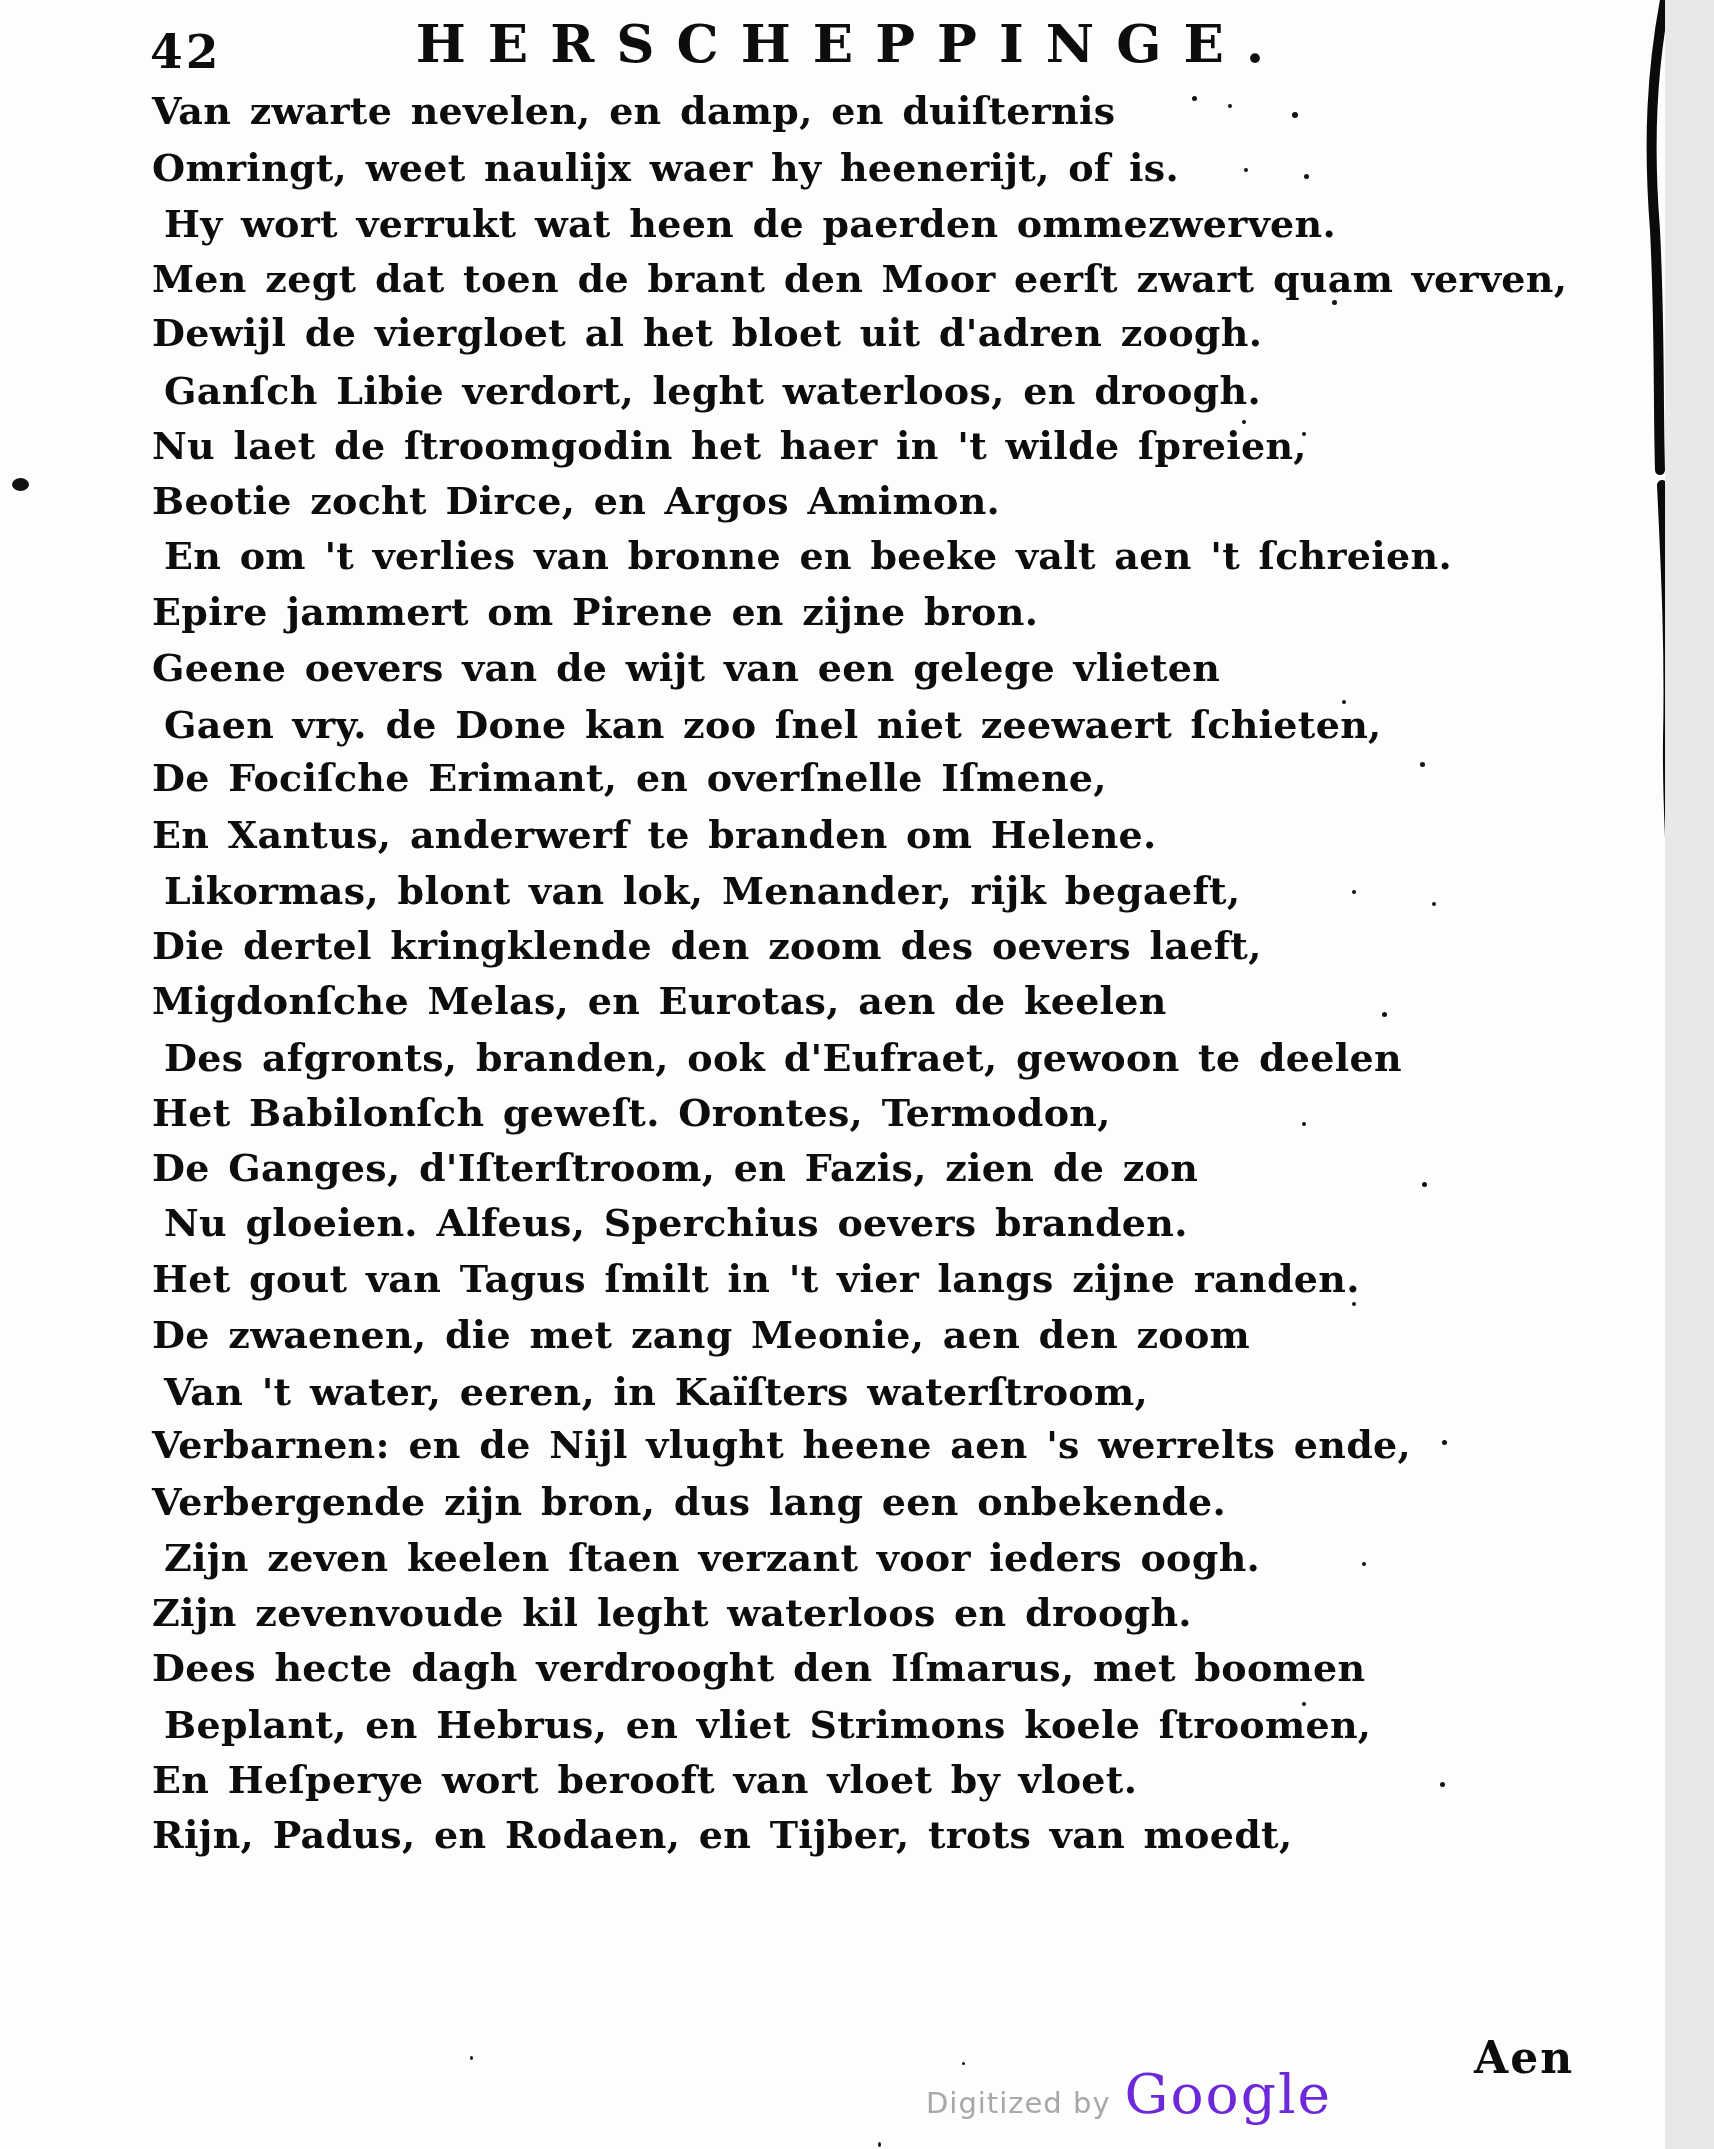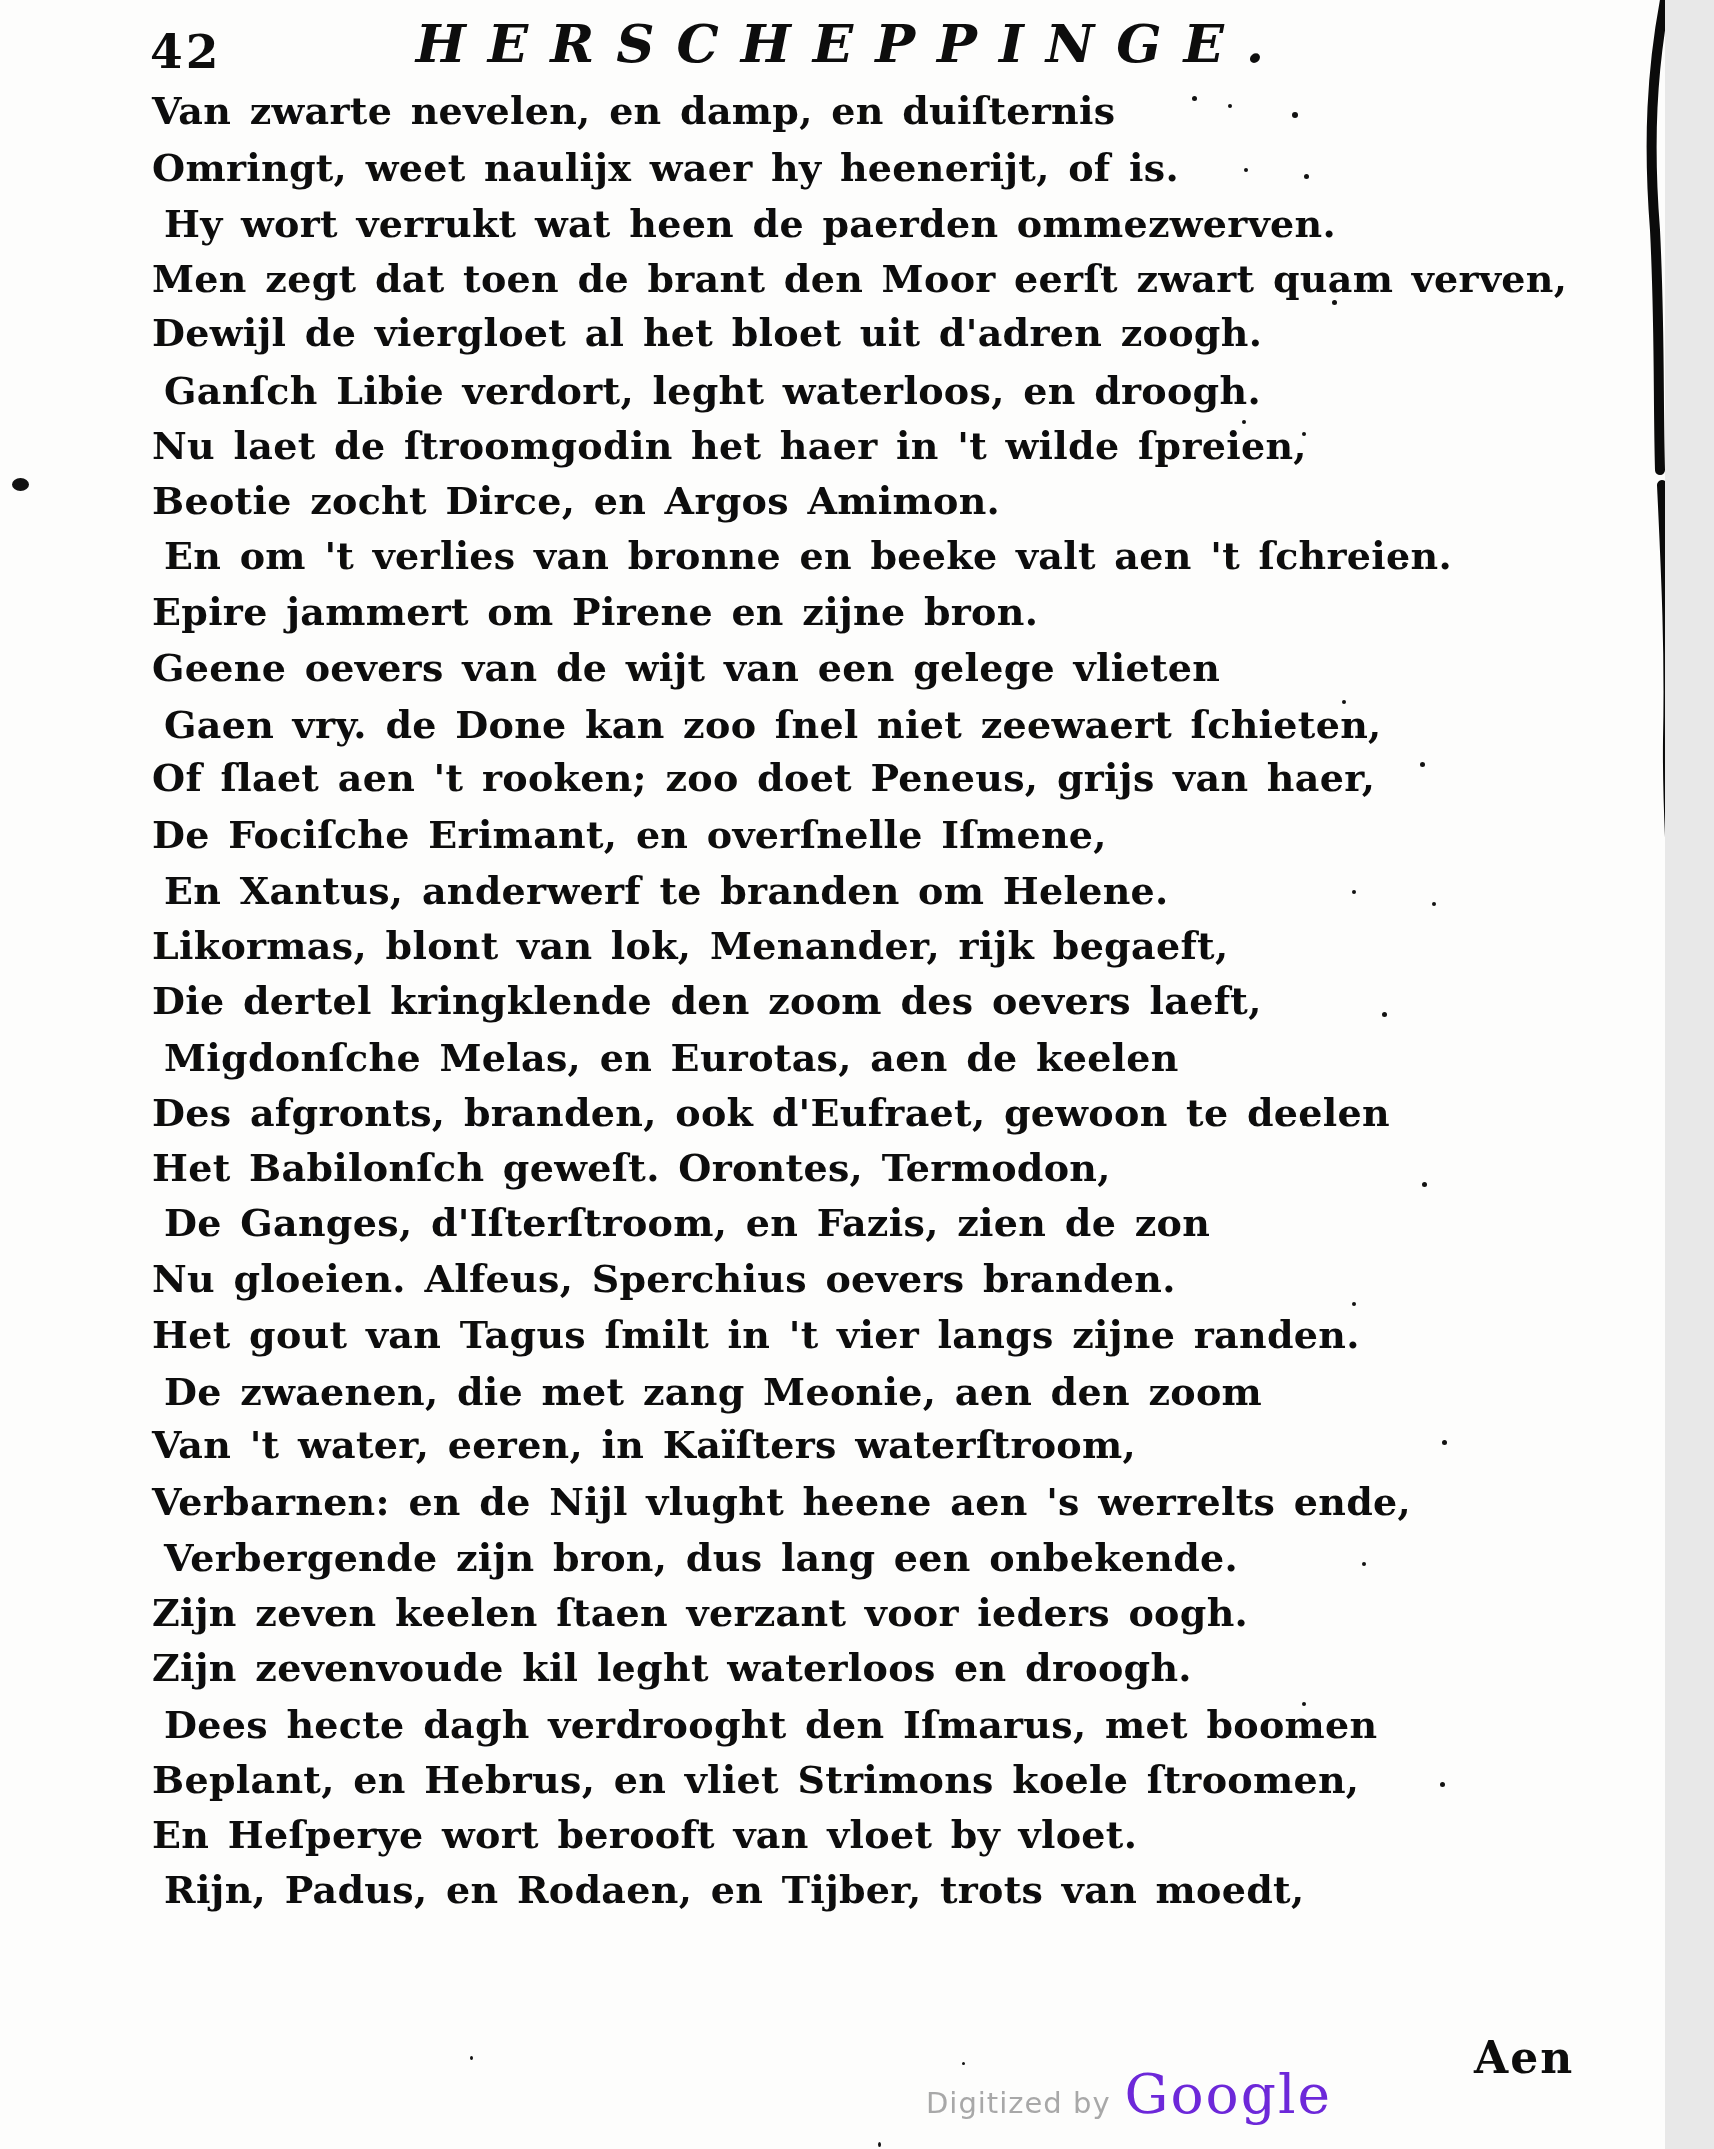--- a/index.html
+++ b/index.html
@@ -14,21 +14,20 @@
   .page-number{
     position:absolute;left:150px;top:24px;
     font-size:47px;font-weight:700;letter-spacing:3px;
   }
   .running-header{
     position:absolute;left:160px;top:12px;width:1360px;
     text-align:center;
     font-size:53px;font-weight:700;
     letter-spacing:22px;text-indent:22px;
     white-space:nowrap;
-    font-style:italic;
   }
   .poem{
     position:absolute;left:152px;top:84px;width:1400px;
   }
   .poem-line{
     font-size:38px;
     line-height:55.6px;
     font-weight:700;
     white-space:nowrap;
     word-spacing:5px;
@@ -72,21 +71,20 @@
     <div class="poem-line">Hy wort verrukt wat heen de paerden ommezwerven.</div>
     <div class="poem-line">Men zegt dat toen de brant den Moor eerſt zwart quam verven,</div>
     <div class="poem-line">Dewijl de viergloet al het bloet uit d'adren zoogh.</div>
     <div class="poem-line">Ganſch Libie verdort, leght waterloos, en droogh.</div>
     <div class="poem-line">Nu laet de ſtroomgodin het haer in 't wilde ſpreien,</div>
     <div class="poem-line">Beotie zocht Dirce, en Argos Amimon.</div>
     <div class="poem-line">En om 't verlies van bronne en beeke valt aen 't ſchreien.</div>
     <div class="poem-line">Epire jammert om Pirene en zijne bron.</div>
     <div class="poem-line">Geene oevers van de wijt van een gelege vlieten</div>
     <div class="poem-line">Gaen vry. de Done kan zoo ſnel niet zeewaert ſchieten,</div>
-    <div class="poem-line">Of ſlaet aen 't rooken; zoo doet Peneus, grijs van haer,</div>
     <div class="poem-line">De Fociſche Erimant, en overſnelle Iſmene,</div>
     <div class="poem-line">En Xantus, anderwerf te branden om Helene.</div>
     <div class="poem-line">Likormas, blont van lok, Menander, rijk begaeft,</div>
     <div class="poem-line">Die dertel kringklende den zoom des oevers laeft,</div>
     <div class="poem-line">Migdonſche Melas, en Eurotas, aen de keelen</div>
     <div class="poem-line">Des afgronts, branden, ook d'Eufraet, gewoon te deelen</div>
     <div class="poem-line">Het Babilonſch geweſt. Orontes, Termodon,</div>
     <div class="poem-line">De Ganges, d'Iſterſtroom, en Fazis, zien de zon</div>
     <div class="poem-line">Nu gloeien. Alfeus, Sperchius oevers branden.</div>
     <div class="poem-line">Het gout van Tagus ſmilt in 't vier langs zijne randen.</div>

